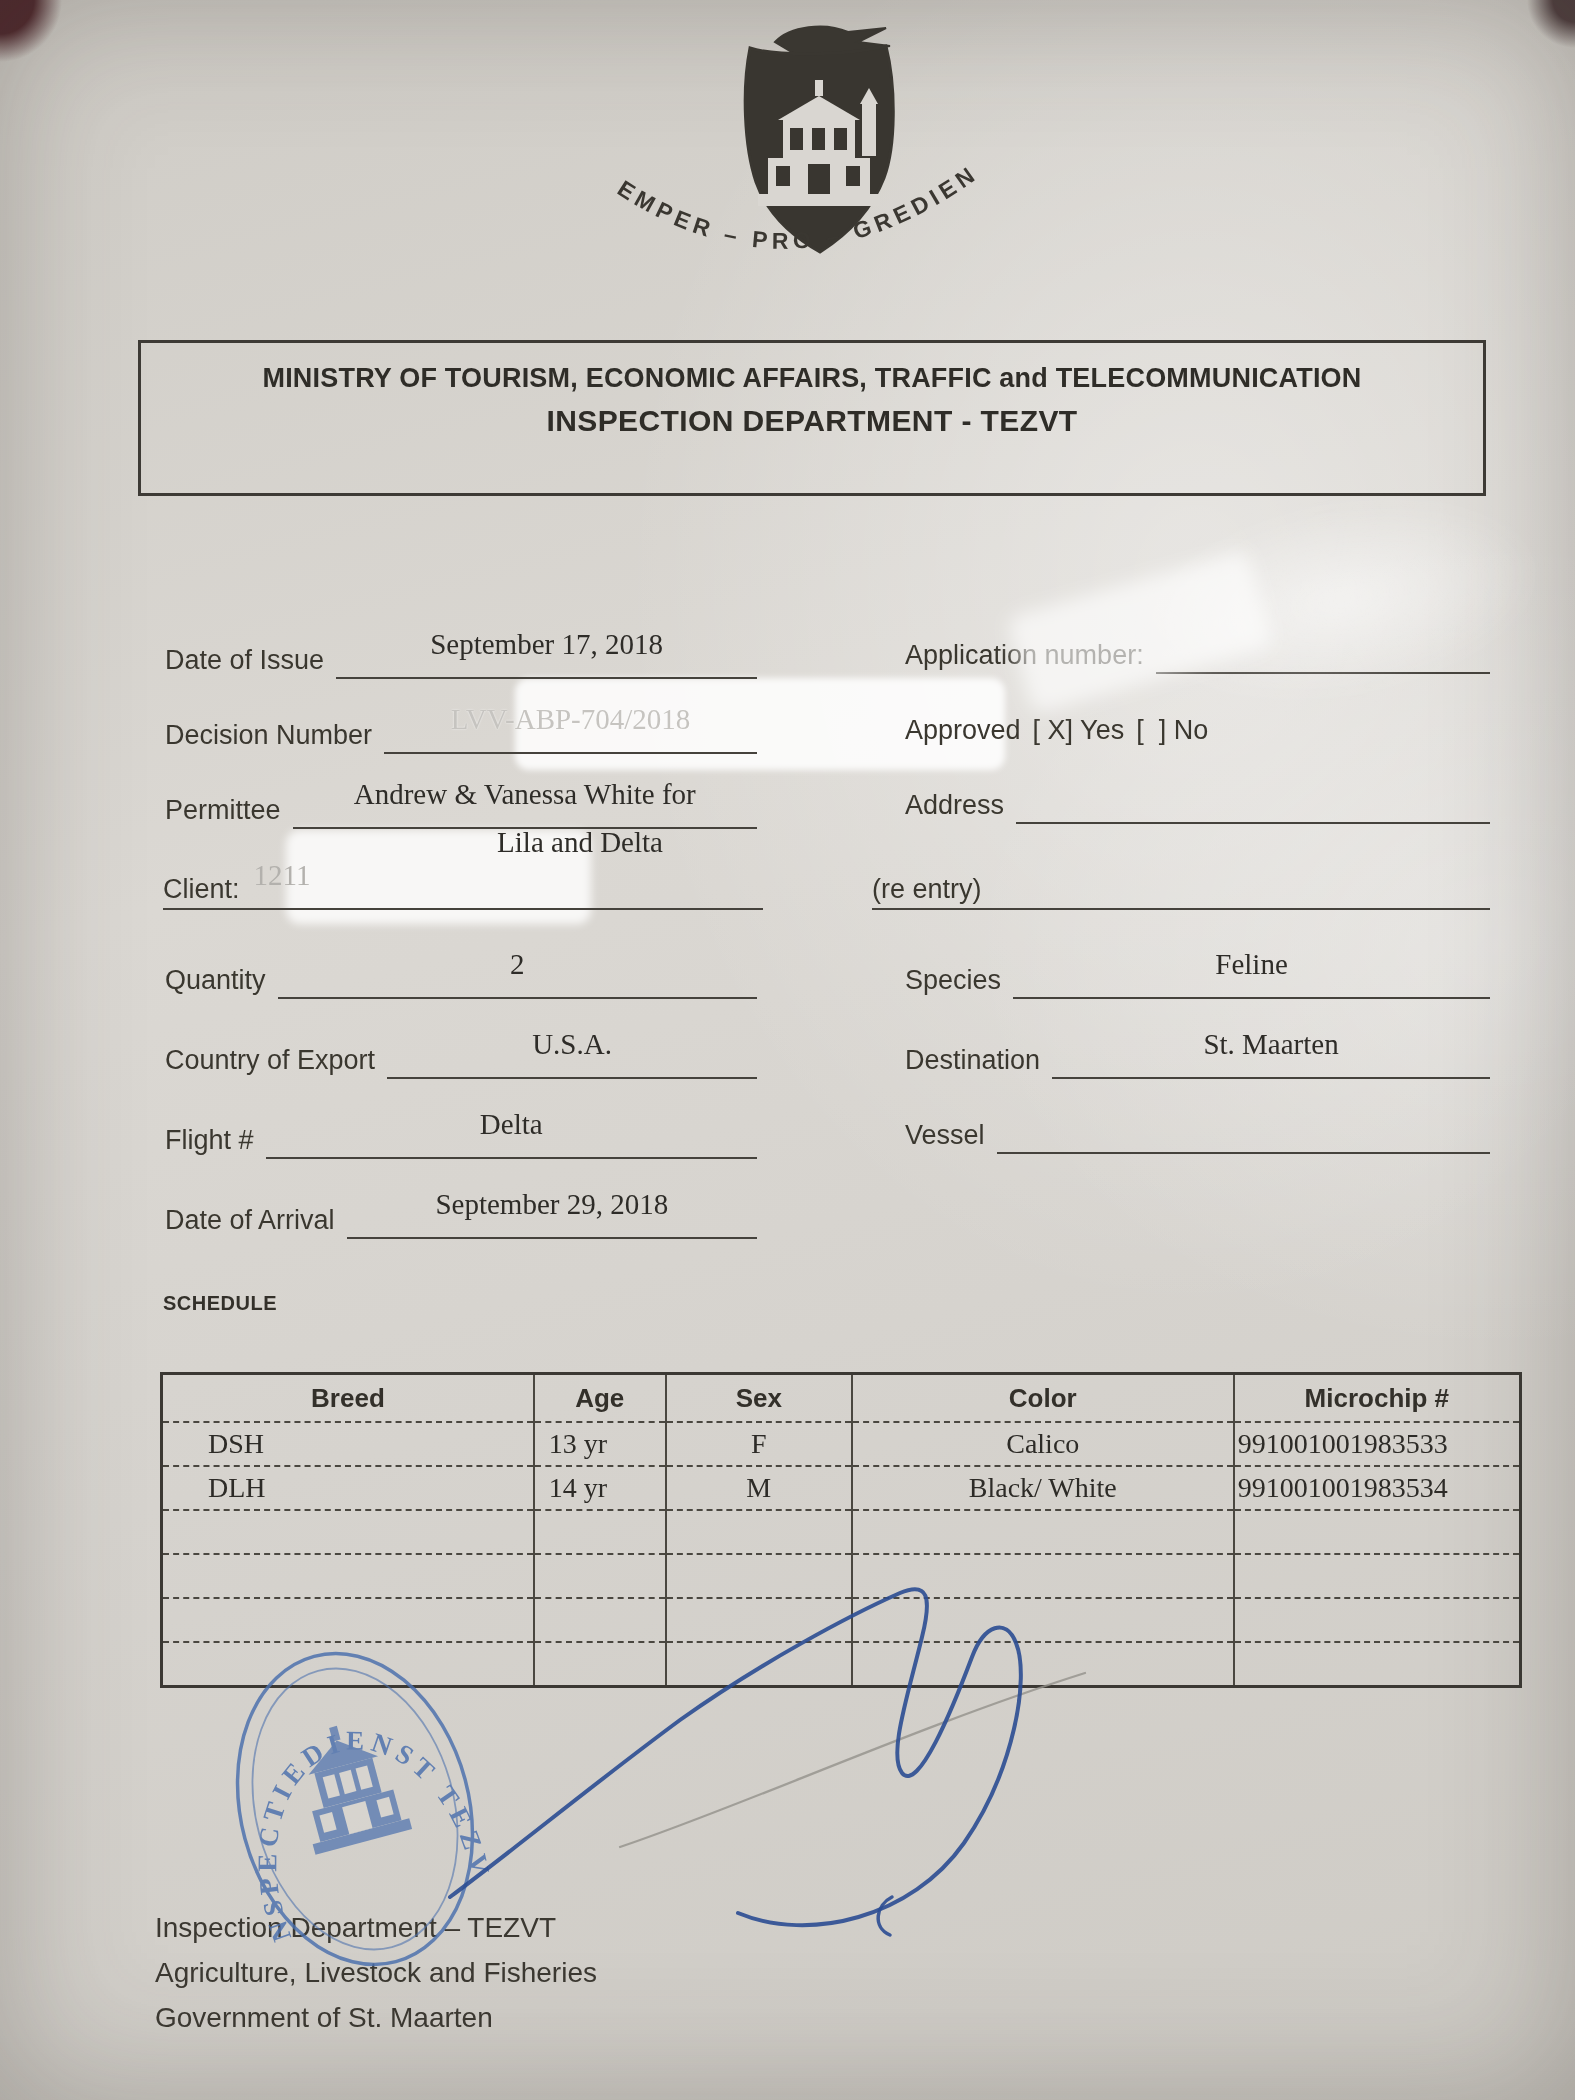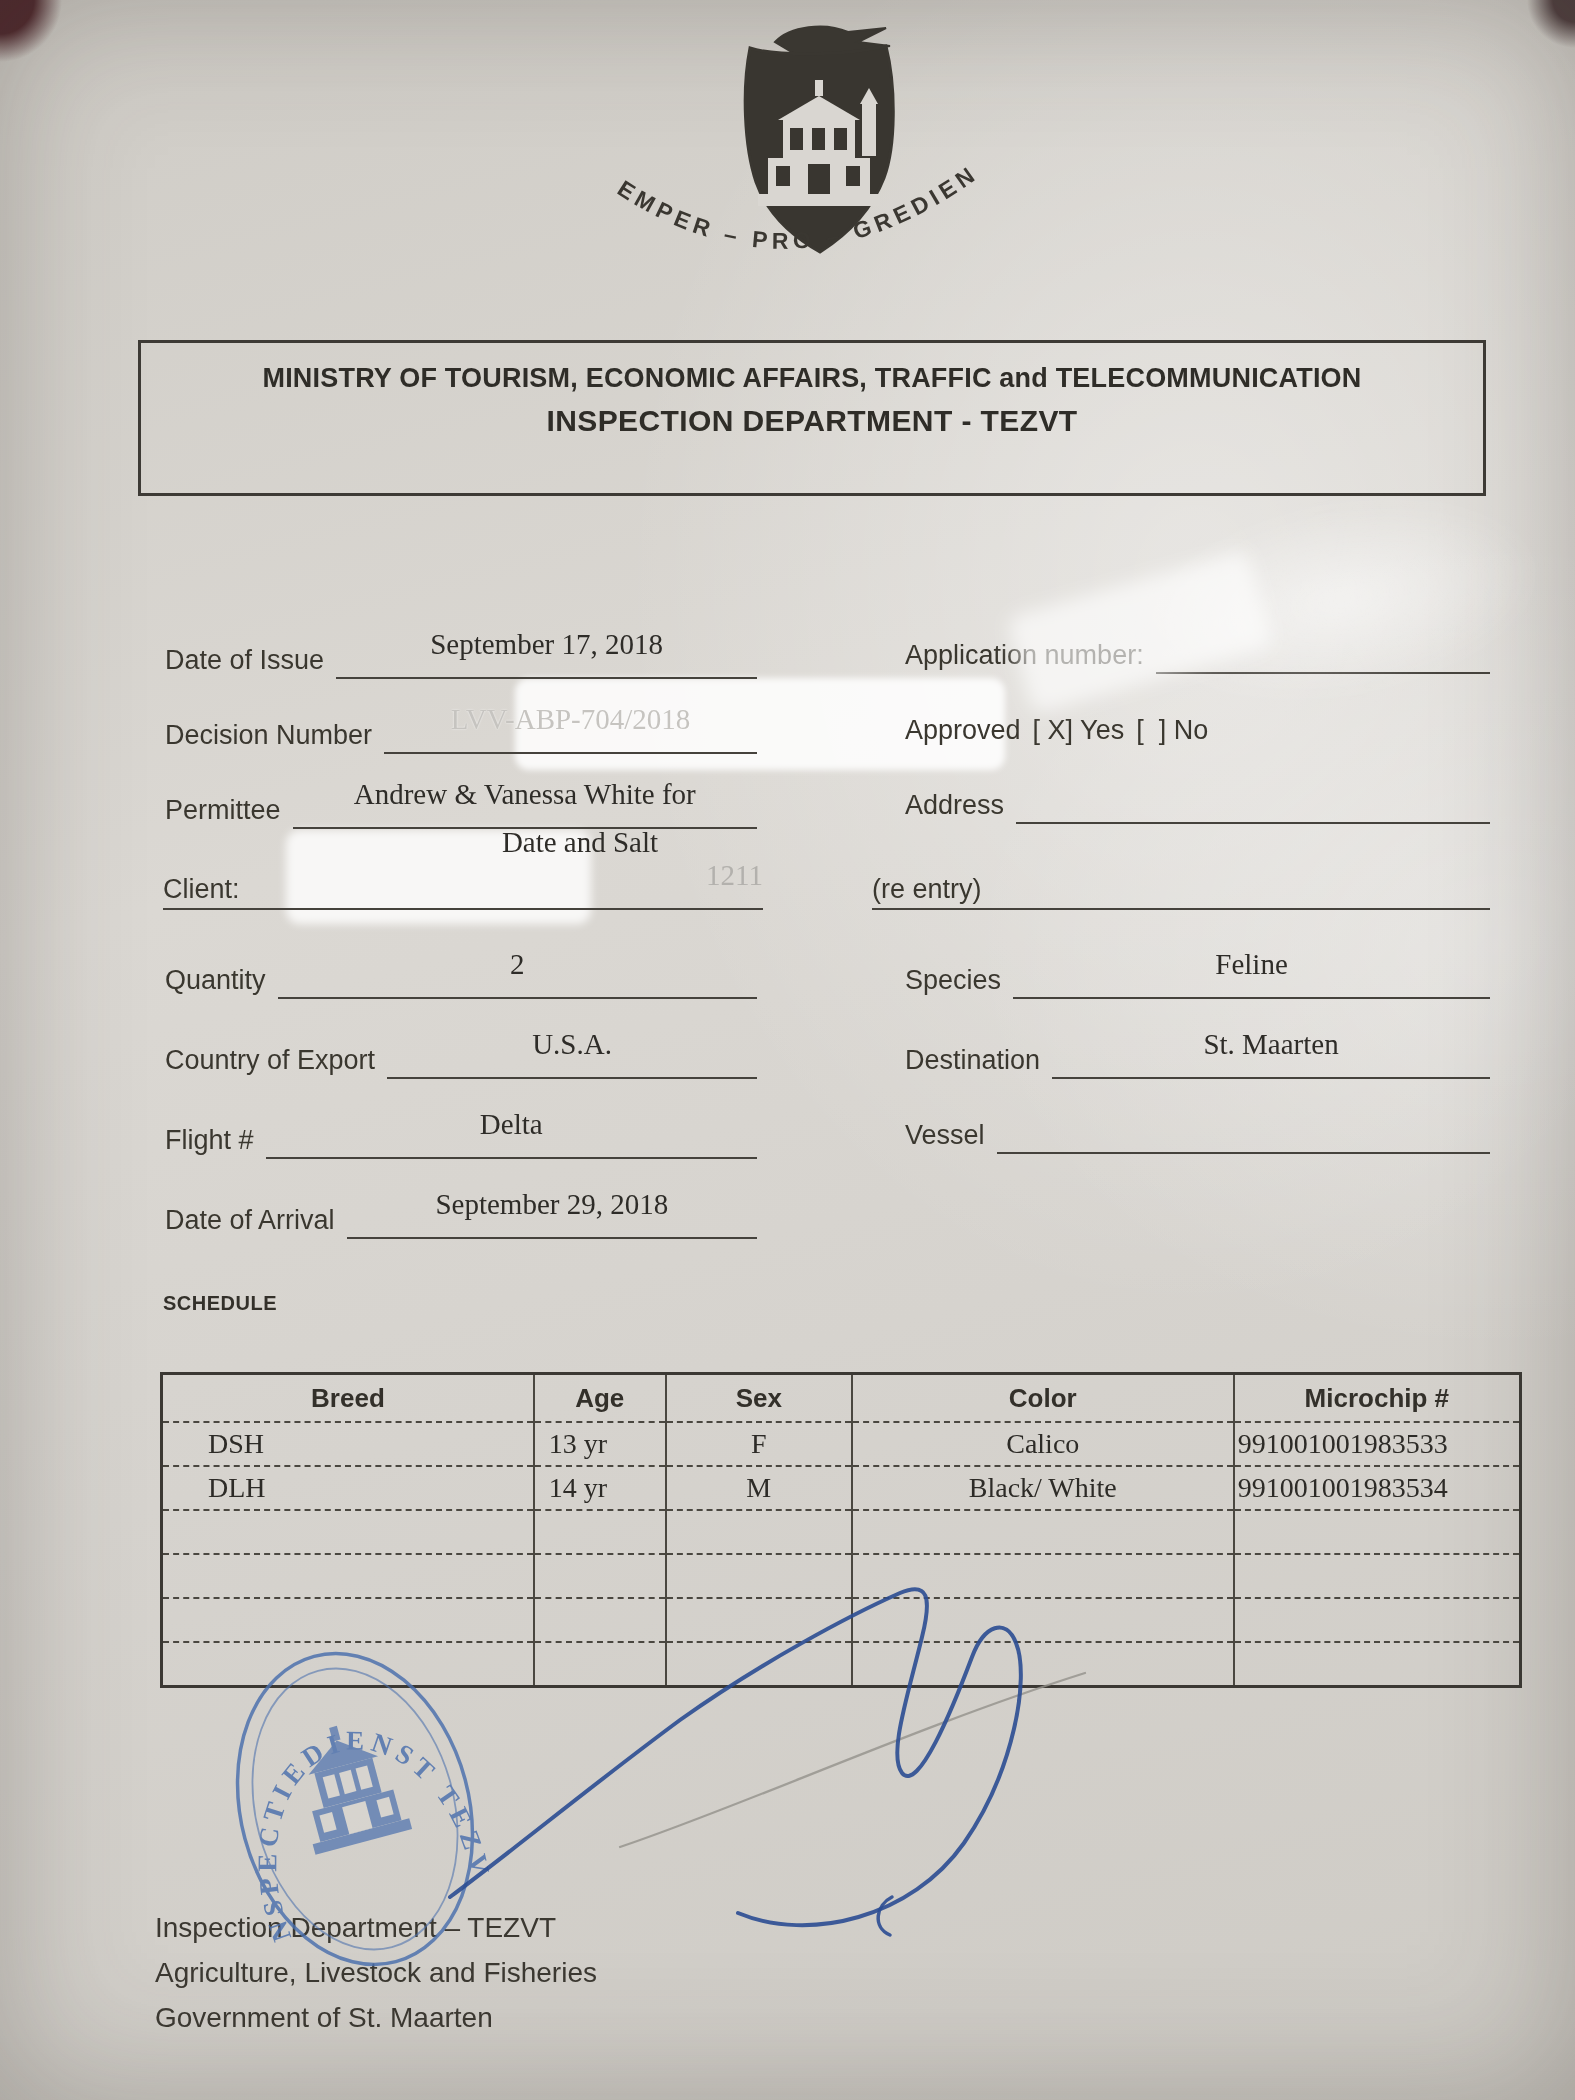--- a/index.html
+++ b/index.html
@@ -26,21 +26,21 @@
   
   .title{
     position:absolute;left:0;top:548px;width:1350px;text-align:center;
     font-size:30px;font-weight:bold;letter-spacing:.4px;color:#2e2c27;
   }
   
   .field{position:absolute;display:flex;align-items:flex-end;gap:12px;min-height:46px;z-index:10;}
   .flabel{font-size:27px;color:#3a372f;white-space:pre;padding-bottom:3px;}
   .serif{font-family:Liberation Sans, sans-serif;}
   .uline{flex:1;border-bottom:2.6px solid #45423c;text-align:center;min-height:40px;display:flex;align-items:flex-end;justify-content:center;}
-  .uline.left{justify-content:space-between;gap:39px;}
+  .uline.left{justify-content:flex-start;}
   .fvalue{font-family:"Liberation Serif",serif;font-size:29px;color:#2e2c28;padding-bottom:16px;white-space:pre;}
   .faintv{color:#c6c4c0;text-shadow:0 0 2px rgba(255,255,255,.8);}
   .faint2{color:#b3b1ad;}
   .freeline{position:absolute;font-family:"Liberation Serif",serif;font-size:29px;color:#2e2c28;text-align:center;z-index:10;}
   .schedlbl{position:absolute;left:163px;top:1292px;font-size:20px;font-weight:bold;letter-spacing:.5px;color:#33302a;z-index:10;}
   
   table.sched{
     position:absolute;left:160px;top:1372px;width:1362px;border-collapse:collapse;
     table-layout:fixed;z-index:10;border:3px solid #3b3833;
   }
@@ -141,21 +141,21 @@
     <span class="flabel">[ X] Yes</span>
     <span class="flabel">[  ] No</span>
   </div>
 
   <div class="field" style="left:165px;top:778px;width:592px;">
     <span class="flabel serif">Permittee</span>
     <span class="uline">
         <span class="fvalue">Andrew &amp; Vanessa White for</span>
       </span>
   </div>
-  <div class="freeline" style="left:420px;top:826px;width:320px;">Date and Salt</div>
+  <div class="freeline" style="left:420px;top:826px;width:320px;">Lila and Delta</div>
   <div class="field" style="left:905px;top:778px;width:585px;">
     <span class="flabel">Address</span>
     <span class="uline">
         <span class="fvalue"></span>
       </span>
   </div>
 
   <div class="field" style="left:163px;top:858px;width:600px;height:52px;">
     <span class="uline left">
       <span class="flabel serif">Client:</span>

